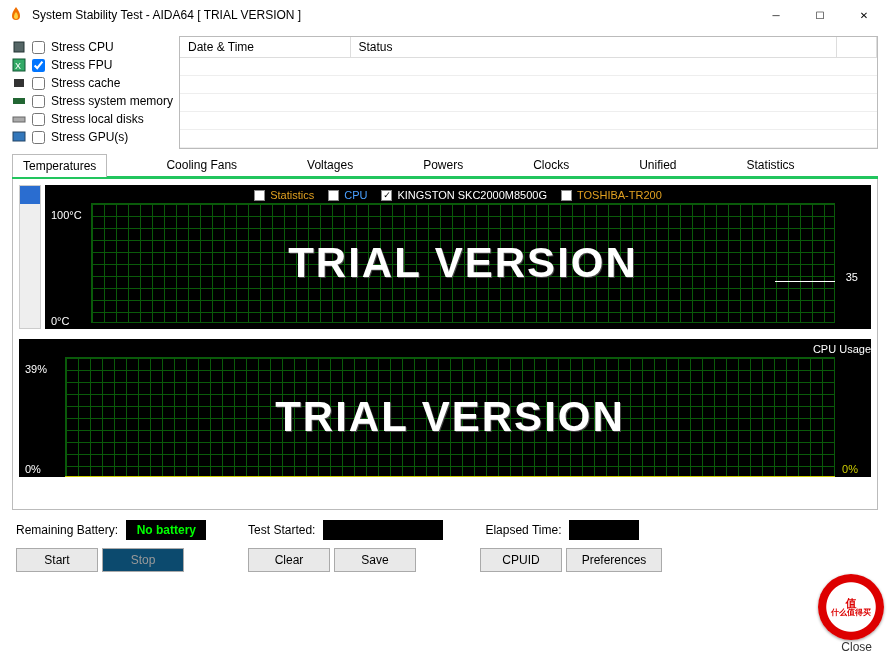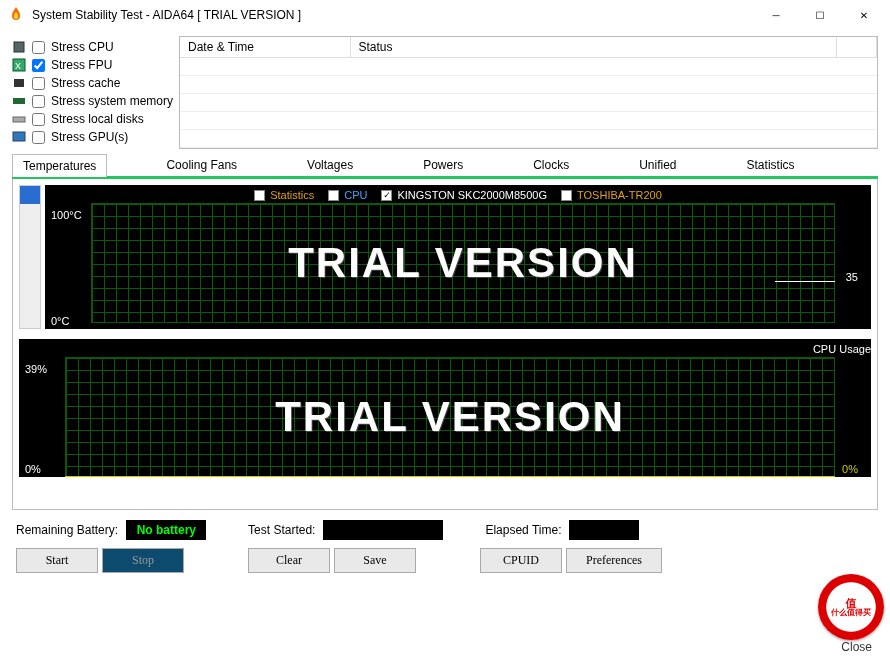--- a/index.html
+++ b/index.html
@@ -39,21 +39,21 @@
 .trace { position: absolute; height: 1px; background: #fff; }
 .trace.yellow { background: #cc0; }
 .chart-title { text-align: right; color: #fff; padding: 4px 0 2px 0; font-size: 11px; }
 .chart2 { margin-top: 10px; background: #000; position: relative; }
 .chart2 .chart-body { height: 120px; margin: 0 36px 6px 46px; }
 .status-row { display: flex; align-items: center; gap: 8px; padding: 10px 4px 6px 4px; }
 .status-row .lbl { white-space: nowrap; }
 .status-row .blackbox { background: #000; color: #0f0; padding: 3px 10px; font-weight: bold; min-width: 80px; text-align: right; }
 .status-row .blackbox.empty { min-width: 120px; height: 20px; }
 .btn-row { display: flex; gap: 4px; padding: 2px 4px 4px 4px; }
-.btn { border: 1px solid #aaa; background: #e9e9e9; padding: 4px 0; width: 82px; text-align: center; cursor: default; font-family: Liberation Serif, serif; }
+.btn { border: 1px solid #aaa; background: #e9e9e9; padding: 4px 0; width: 82px; text-align: center; cursor: default; }
 .btn.disabled { color: #999; background: #0c4a6e; }
 .spacer { flex: 1; }
 .overlay-badge { position: absolute; right: 6px; bottom: 30px; width: 66px; height: 66px; border-radius: 50%; background: radial-gradient(#fff 52%, #d00 54%); display: flex; align-items: center; justify-content: center; color: #d00; font-weight: bold; font-size: 11px; text-align: center; line-height: 1.1; box-shadow: 0 1px 3px rgba(0,0,0,.4); }
 .overlay-badge span { display: block; }
 .close-txt { position: absolute; right: 18px; bottom: 16px; font-size: 12px; color: #333; z-index: 2; }
 </style>
 </head>
 <body>
 
 <div class="titlebar">

